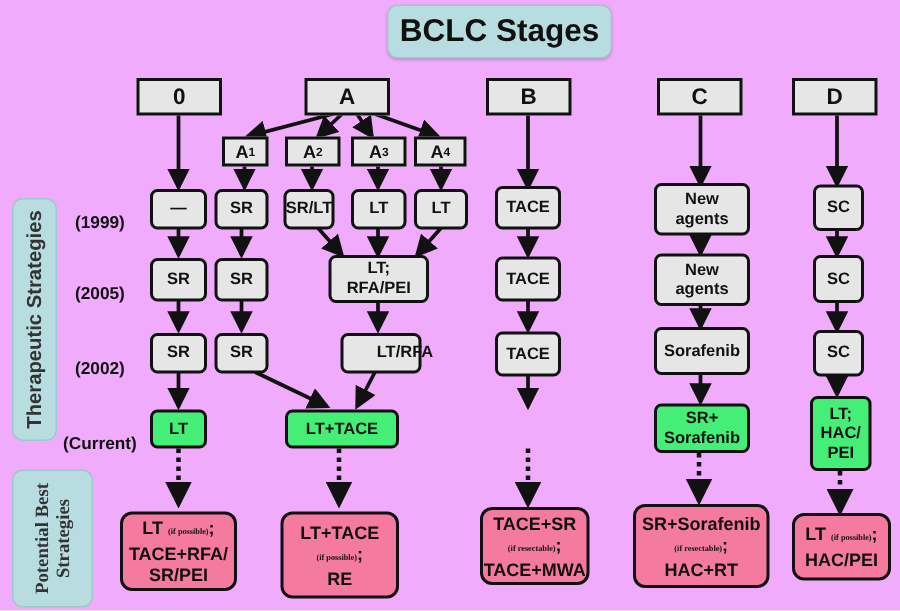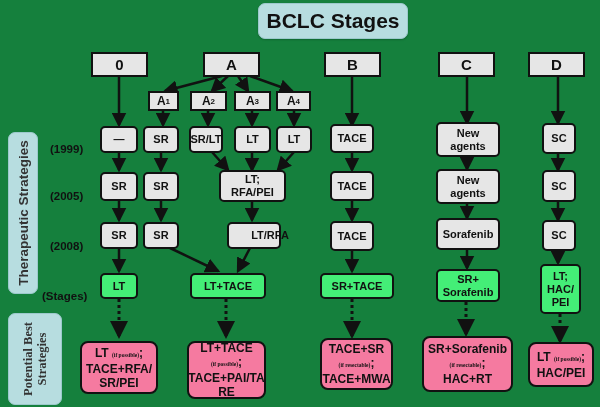--- a/index.html
+++ b/index.html
@@ -1,16 +1,16 @@
 <!DOCTYPE html>
 <html><head>
 <meta charset="utf-8">
 <style>
   html, body { margin:0; padding:0; background:#ffffff; }
-  #canvas { position:relative; width:600px; height:407px; overflow:hidden; background:#15803d;
+  #canvas { position:relative; width:600px; height:407px; overflow:hidden; background:#f0abfc;
     font-family:"Liberation Sans", sans-serif; font-weight:bold; color:#111; }
   svg#arrows { position:absolute; left:0; top:0; width:600px; height:407px; pointer-events:none; }
   .title { position:absolute; left:258px; top:3px; width:148px; height:34px; background:#b7dde0;
     border:1px solid #9cc9cc; border-radius:7px; display:flex; align-items:center; justify-content:center;
     font-size:21px; box-shadow:0 1px 2px rgba(0,0,0,0.2); }
   .side { position:absolute; background:#b7dde0; border:1px solid #9cc9cc; border-radius:7px; }
   .side span { position:absolute; left:50%; top:50%; transform:translate(-50%,-50%) rotate(-90deg);
     white-space:nowrap; text-align:center; }
   .side1 { left:8px; top:132px; width:28px; height:160px; }
   .side1 span { font-size:13.5px; color:#333; }
@@ -96,22 +96,22 @@
   </div>
   <div class="side side2">
     <span>
         <span style="position:static;transform:none;display:block;">Potential Best</span>
         <span style="position:static;transform:none;display:block;">Strategies</span>
       </span>
   </div>
 
   <div class="year" style="left:50px;top:132px;">(1999)</div>
   <div class="year" style="left:50px;top:179px;text-align:right;">(2005)</div>
-  <div class="year" style="left:50px;top:229px;">(2008)</div>
-  <div class="year" style="left:42px;top:279px;">(Stages)</div>
+  <div class="year" style="left:50px;top:229px;">(2002)</div>
+  <div class="year" style="left:42px;top:279px;">(Current)</div>
 
   <div class="box stage" style="left:91px;top:52px;width:57px;height:25px;">0</div>
   <div class="box stage" style="left:203px;top:52px;width:57px;height:25px;">A</div>
   <div class="box stage" style="left:324px;top:52px;width:57px;height:25px;">B</div>
   <div class="box stage" style="left:438px;top:52px;width:57px;height:25px;">C</div>
   <div class="box stage" style="left:528px;top:52px;width:57px;height:25px;">D</div>
 
   <div class="box sub" style="left:148px;top:91px;width:31px;height:20px;">
       <span>A</span>
       <sub>1</sub>
@@ -156,40 +156,38 @@
 
   <div class="box grey" style="left:100px;top:222px;width:38px;height:27px;">SR</div>
   <div class="box grey" style="left:143px;top:222px;width:36px;height:27px;">SR</div>
   <div class="box grey" style="left:227px;top:222px;width:54px;height:27px;padding-left:32px;">LT/RFA</div>
   <div class="box grey" style="left:330px;top:221px;width:44px;height:30px;">TACE</div>
   <div class="box grey" style="left:436px;top:218px;width:64px;height:32px;">Sorafenib</div>
   <div class="box grey" style="left:542px;top:220px;width:34px;height:31px;">SC</div>
 
   <div class="box green" style="left:100px;top:273px;width:38px;height:26px;">LT</div>
   <div class="box green" style="left:190px;top:273px;width:76px;height:26px;">LT+TACE</div>
-  <div class="box green" style="left:320px;top:273px;width:74px;height:26px;">SR+TACE</div>
   <div class="box green" style="left:436px;top:269px;width:64px;height:33px;flex-direction:column;">
       <span>SR+</span>
       <span>Sorafenib</span>
     </div>
   <div class="box green" style="left:540px;top:264px;width:41px;height:50px;flex-direction:column;">
       <span>LT;</span>
       <span>HAC/</span>
       <span>PEI</span>
     </div>
 
   <div class="box pink" style="left:80px;top:341px;width:78px;height:53px;flex-direction:column;">
     <span><span>LT</span> <span class="tiny">(if possible)</span><span>;</span></span>
     <span>TACE+RFA/</span>
     <span>SR/PEI</span>
   </div>
   <div class="box pink" style="left:187px;top:341px;width:79px;height:58px;flex-direction:column;">
     <span>LT+TACE</span>
     <span><span class="tiny">(if possible)</span><span>;</span></span>
-    <span>TACE+PAI/TA</span>
     <span>RE</span>
   </div>
   <div class="box pink" style="left:320px;top:338px;width:73px;height:52px;flex-direction:column;">
     <span>TACE+SR</span>
     <span><span class="tiny">(if resectable)</span><span>;</span></span>
     <span>TACE+MWA</span>
   </div>
   <div class="box pink" style="left:422px;top:336px;width:91px;height:56px;flex-direction:column;">
     <span>SR+Sorafenib</span>
     <span><span class="tiny">(if resectable)</span><span>;</span></span>

